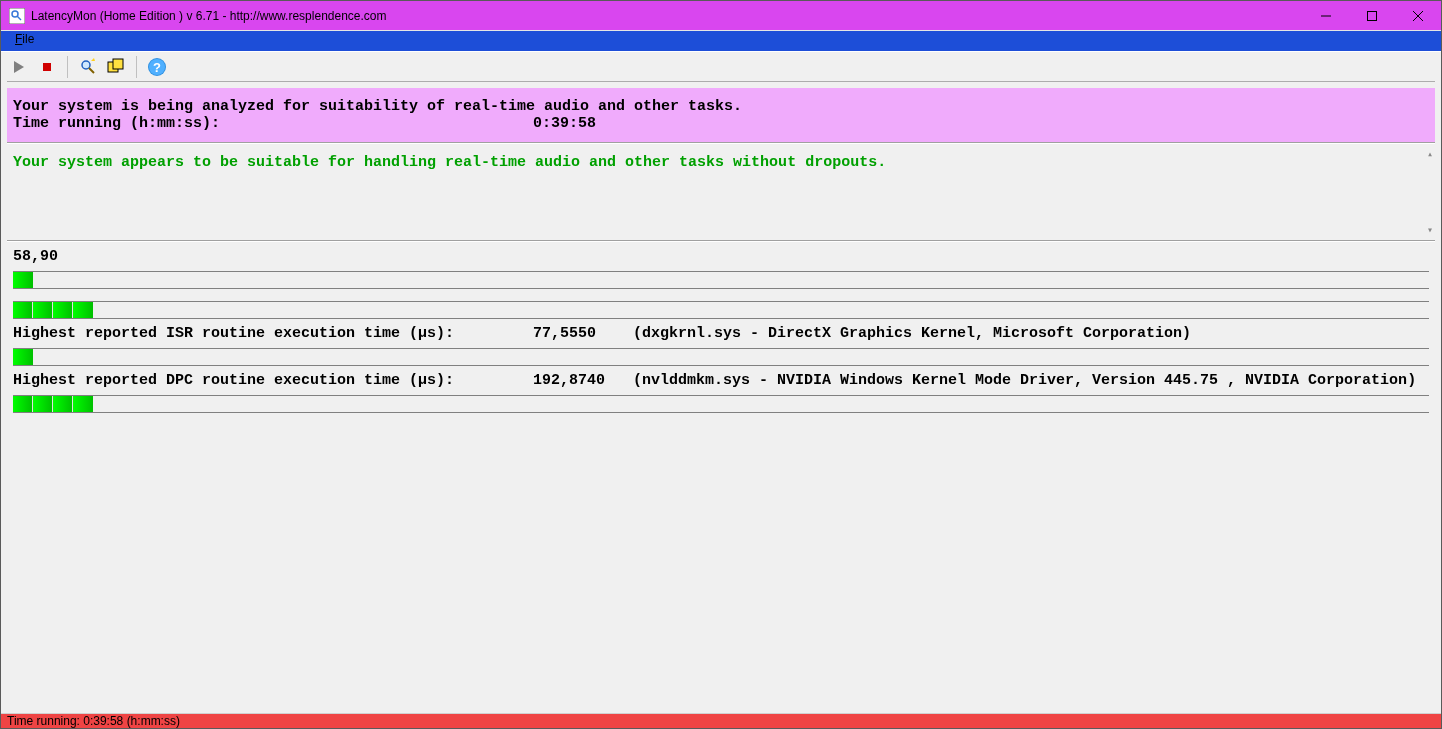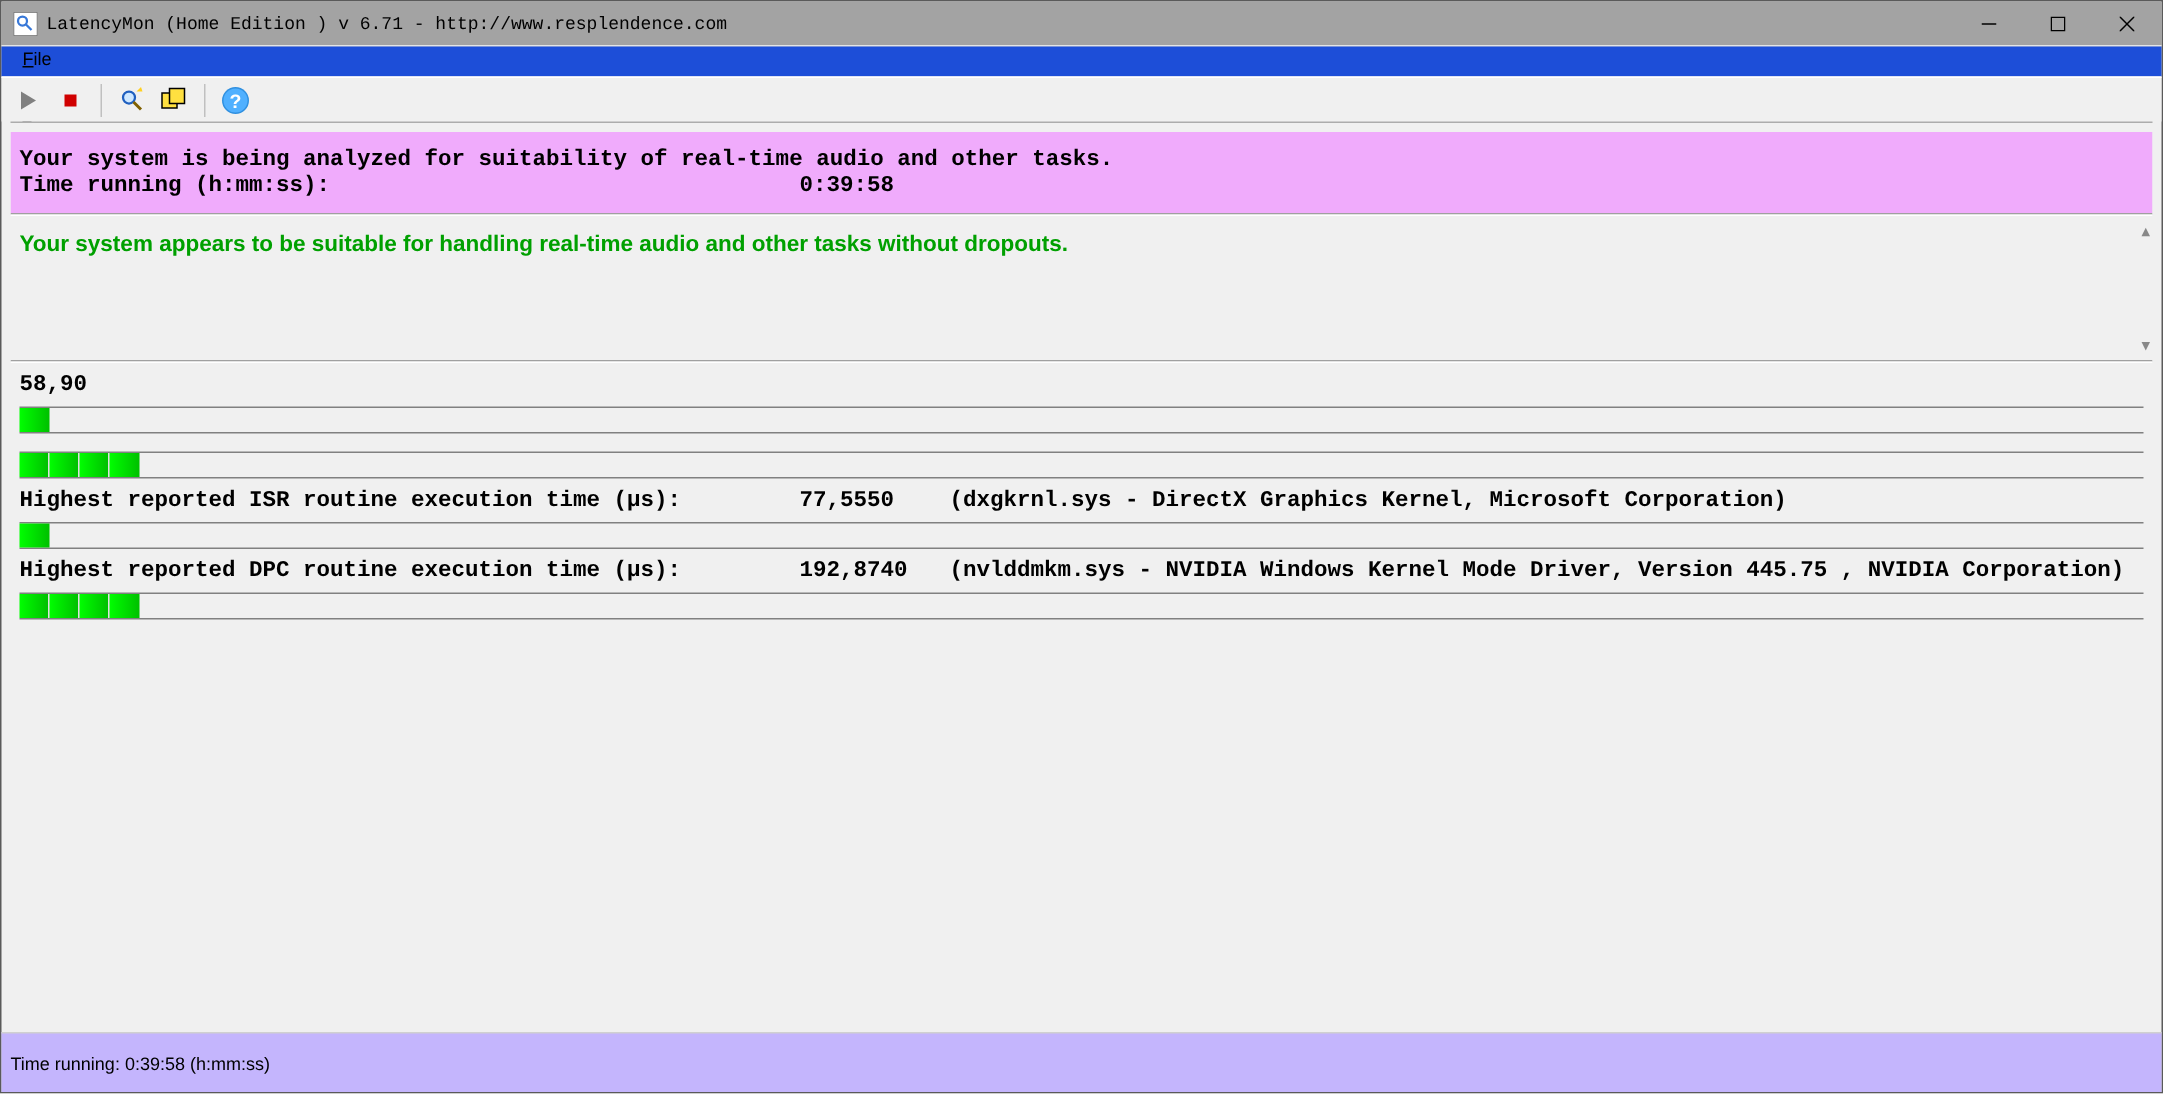--- a/index.html
+++ b/index.html
@@ -13,26 +13,25 @@
   .window {
     width: 1442px;
     height: 729px;
     border: 1px solid #5a5a5a;
     background: #f0f0f0;
     display: flex;
     flex-direction: column;
   }
   .titlebar {
     height: 30px;
-    background: #a3a3a3;
+    background: #d946ef;
     display: flex;
     align-items: center;
     padding: 0 0 0 8px;
     border-bottom: 1px solid #e5e5e5;
-    font-family: Liberation Mono, monospace;
   }
   .titlebar-icon {
     width: 16px; height: 16px;
     margin-right: 6px;
     display: inline-flex; align-items: center; justify-content: center;
   }
   .titlebar-text {
     flex: 1;
     font-size: 12px;
     color: #000;
@@ -133,21 +132,21 @@
   .mono-value { }
 
   .divider {
     height: 2px;
     border-top: 1px solid #a0a0a0;
     border-bottom: 1px solid #ffffff;
     margin: 0 0;
   }
 
   .status-area {
-    font-family: Liberation Sans, sans-serif;
+    font-family: Liberation Mono, monospace;
     font-size: 15px;
     font-weight: bold;
     color: #00a000;
     padding: 10px 6px;
     height: 96px;
     position: relative;
   }
   .scroll-up, .scroll-down {
     position: absolute; right: 2px;
     color: #888;
@@ -181,23 +180,23 @@
   }
   .bar-seg {
     width: 20px;
     height: 100%;
     background: linear-gradient(to right, #00ff00, #00c000);
     border-right: 1px solid #e0e0e0;
   }
   .bar-seg.last { border-right: none; }
 
   .statusbar {
-    height: 40px;
+    height: 15px;
     border-top: 1px solid #d0d0d0;
-    background: #c4b5fd;
+    background: #ef4444;
     display: flex;
     align-items: center;
     padding: 0 6px;
     font-size: 12px;
   }
 </style>
 </head>
 <body>
 
 <div class="window">

